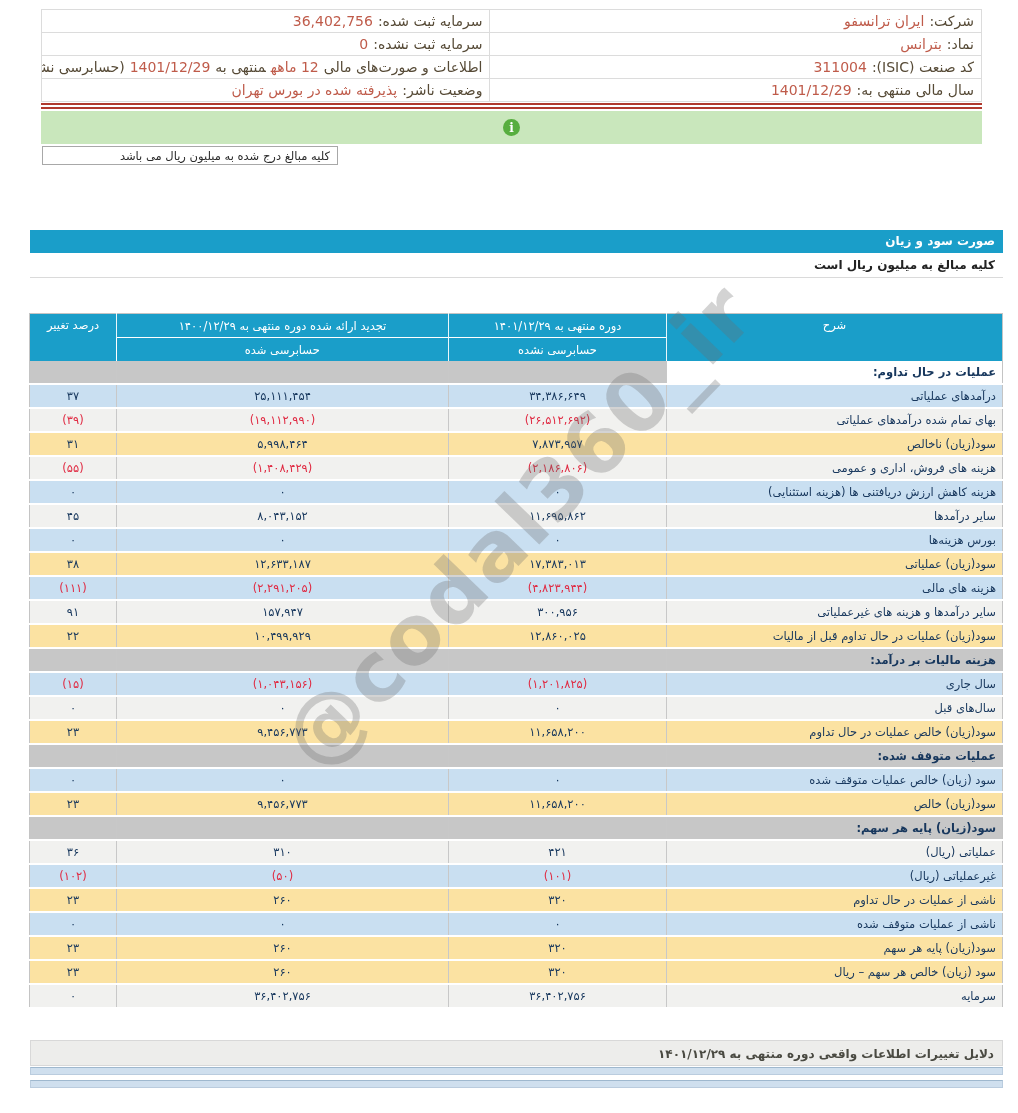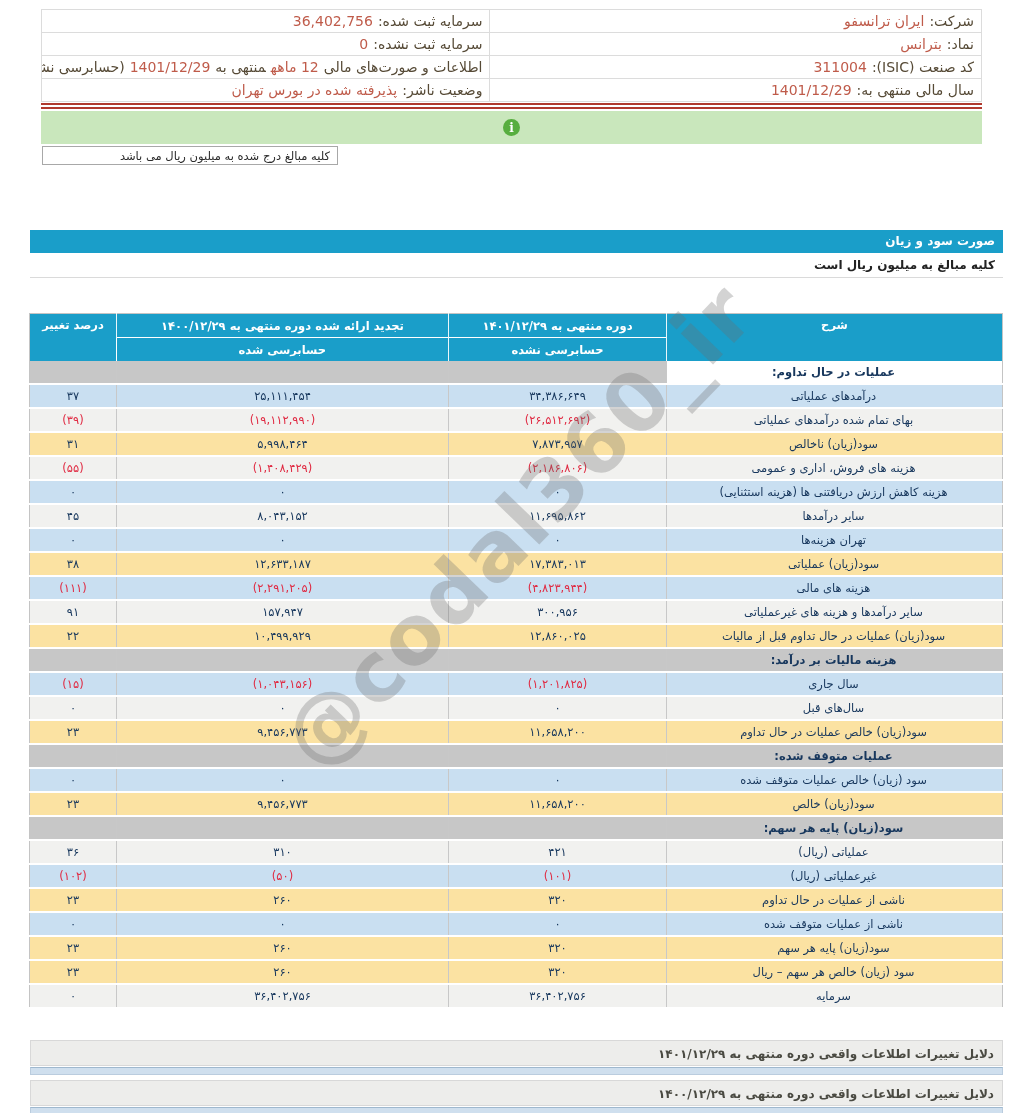--- a/index.html
+++ b/index.html
@@ -55,33 +55,33 @@
     line-height:25px;font-size:12px;font-weight:bold;color:#222222;
     border-bottom:1px solid #DADADA;box-sizing:border-box;padding-right:8px;background:#fff;
   }
   
   #income-table{
     position:absolute;top:313px;right:15px;width:973px;
     border-collapse:collapse;table-layout:fixed;font-size:11.5px;
     border:1px solid #C4C4C4;
   }
   #income-table th{
-    background:#1A9EC9;color:#fff;font-weight:bold;font-size:11.5px;
+    background:#1A9EC9;color:#fff;font-weight:normal;font-size:11.5px;
     height:23px;padding:0 4px;border-left:1px solid #EAF6FB;
     text-align:center;overflow:hidden;white-space:nowrap;
   }
   #income-table th.rowspan{vertical-align:top;padding-top:4px;}
   #income-table tr.sub-head th{border-top:1px solid #ffffff;margin-top:29px;}
   #income-table th:last-child{border-left:none;}
   #income-table td{
     height:22px;padding:0 4px;border-left:1px solid #C8C8C8;border-bottom:2px solid #ffffff;
     color:#17375D;overflow:hidden;white-space:nowrap;
   }
   #income-table td:last-child{border-left:none;}
-  #income-table td.label-cell{text-align:center;padding-right:6px;}
+  #income-table td.label-cell{text-align:right;padding-right:6px;}
   #income-table td.num-cell{text-align:center;}
   #income-table td.neg{color:#E02B43;}
   tr.bg-blue td{background:#C9DFF1;}
   tr.bg-white td{background:#F1F1EF;}
   tr.bg-yellow td{background:#FBE2A2;}
   tr.section td{background:#C7C7C7;font-weight:bold;}
   tr.section.light td.label-cell{background:#FFFFFF;}
   
   #footer{position:absolute;top:1040px;right:15px;width:973px;}
   .f-group{margin-bottom:5px;font-weight:bold;}
@@ -198,21 +198,21 @@
         <td class="num-cell">۰</td>
         <td class="num-cell">۰</td>
       </tr>
       <tr class="bg-white">
         <td class="label-cell">سایر درآمدها</td>
         <td class="num-cell">۱۱,۶۹۵,۸۶۲</td>
         <td class="num-cell">۸,۰۴۳,۱۵۲</td>
         <td class="num-cell">۴۵</td>
       </tr>
       <tr class="bg-blue">
-        <td class="label-cell">تهران هزینه‌ها</td>
+        <td class="label-cell">بورس هزینه‌ها</td>
         <td class="num-cell">۰</td>
         <td class="num-cell">۰</td>
         <td class="num-cell">۰</td>
       </tr>
       <tr class="bg-yellow">
         <td class="label-cell">سود(زیان) عملیاتی</td>
         <td class="num-cell">۱۷,۳۸۳,۰۱۳</td>
         <td class="num-cell">۱۲,۶۳۳,۱۸۷</td>
         <td class="num-cell">۳۸</td>
       </tr>
@@ -326,18 +326,17 @@
       </tr>
     </tbody>
 </table>
 
 <div id="footer">
     <div class="f-group">
       <div class="f-bar">دلایل تغییرات اطلاعات واقعی دوره منتهی به ۱۴۰۱/۱۲/۲۹</div>
       <div class="f-strip"></div>
     </div>
     <div class="f-group">
-      <div class="f-bar">دلایل تغییرات اطلاعات واقعی دوره منتهی به ۱۴۰۰/۱۲/۲۹</div>
       <div class="f-strip"></div>
     </div>
   </div>
 
 <div id="watermark">@codal360_ir</div>
 
 </body></html>

